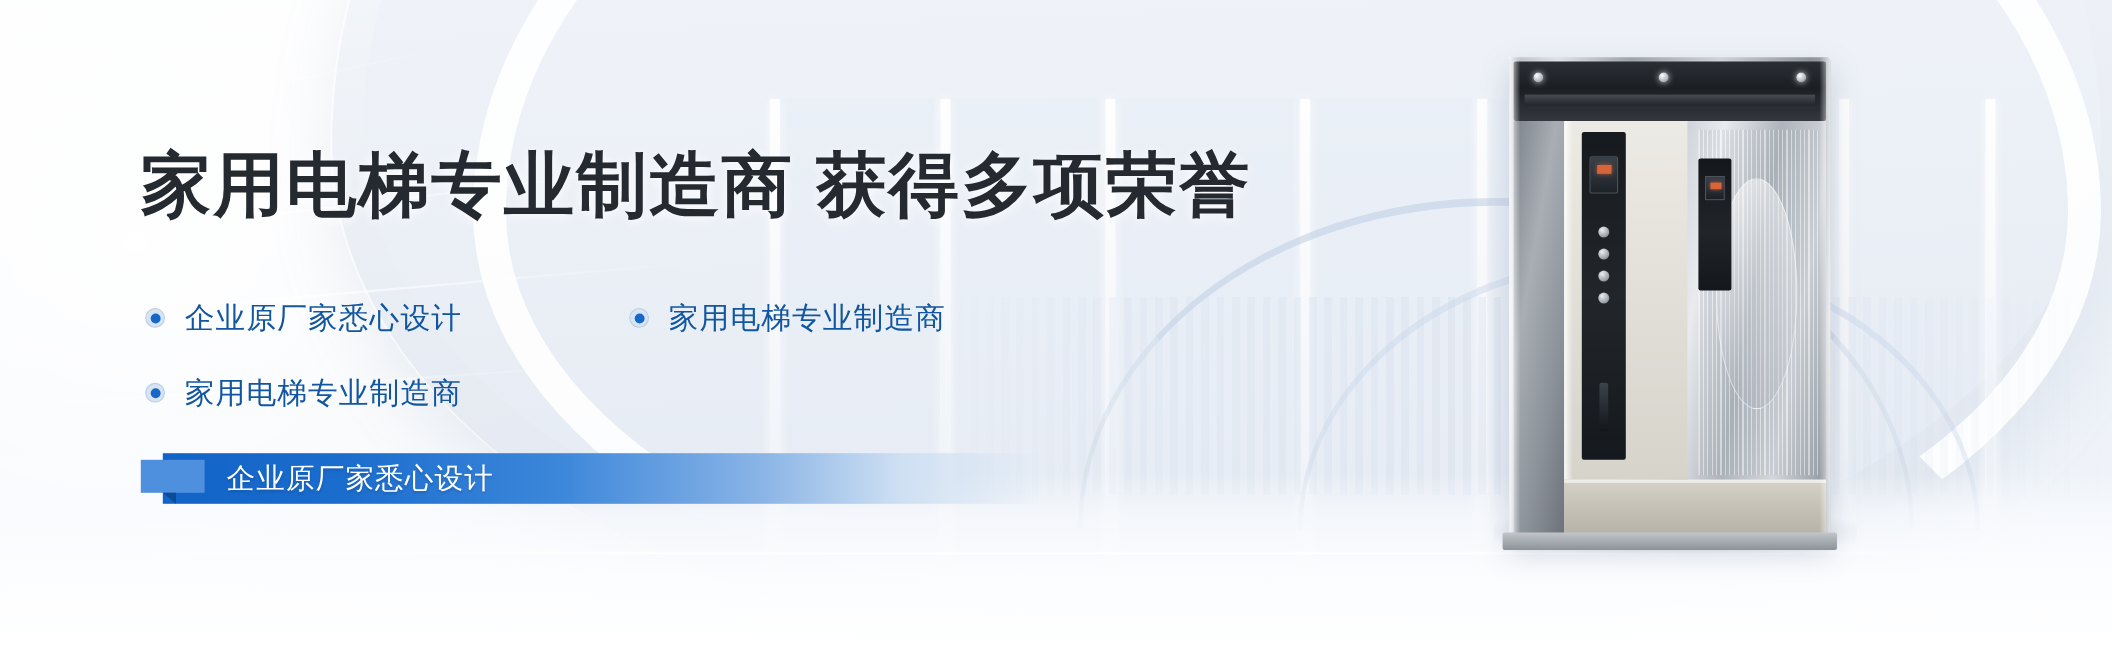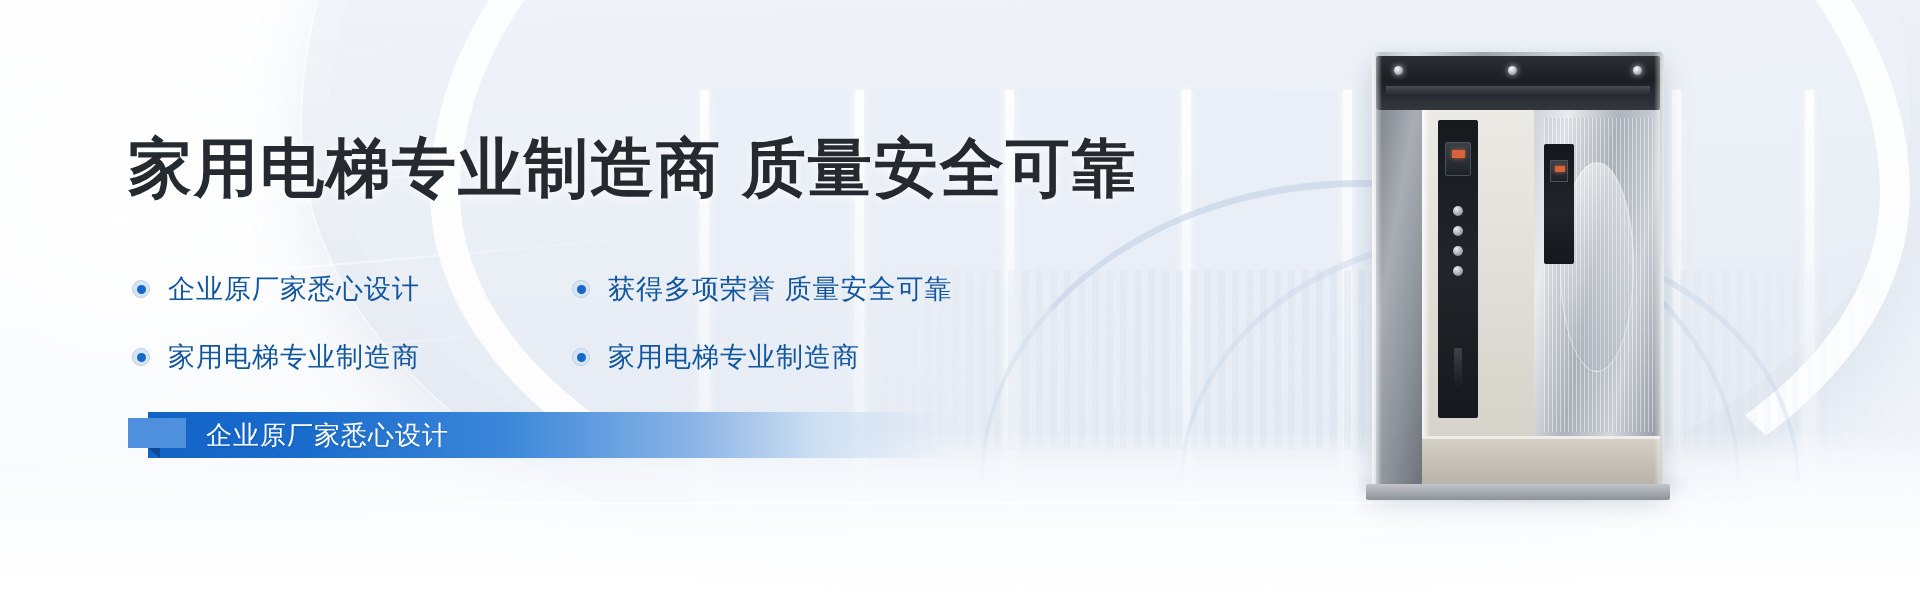--- a/index.html
+++ b/index.html
@@ -396,37 +396,31 @@
     <div class="sweep s2"></div>
     <div class="sweep s3"></div>
     <div class="sweep s5"></div>
 
     <div class="floor"></div>
     <div class="floor-streak"></div>
   </div>
 
   <div class="content">
 
-    <div class="headline">家用电梯专业制造商 质量安全可靠</div>
+    <div class="headline">家用电梯专业制造商 获得多项荣誉</div>
 
     <div class="features">
 
       <div class="feature">
         <span class="dot">
             <i></i>
           </span>
         <span class="feature-text">企业原厂家悉心设计</span>
       </div>
 
-      <div class="feature">
-        <span class="dot">
-            <i></i>
-          </span>
-        <span class="feature-text">获得多项荣誉 质量安全可靠</span>
-      </div>
 
       <div class="feature">
         <span class="dot">
             <i></i>
           </span>
         <span class="feature-text">家用电梯专业制造商</span>
       </div>
 
       <div class="feature">
         <span class="dot">

